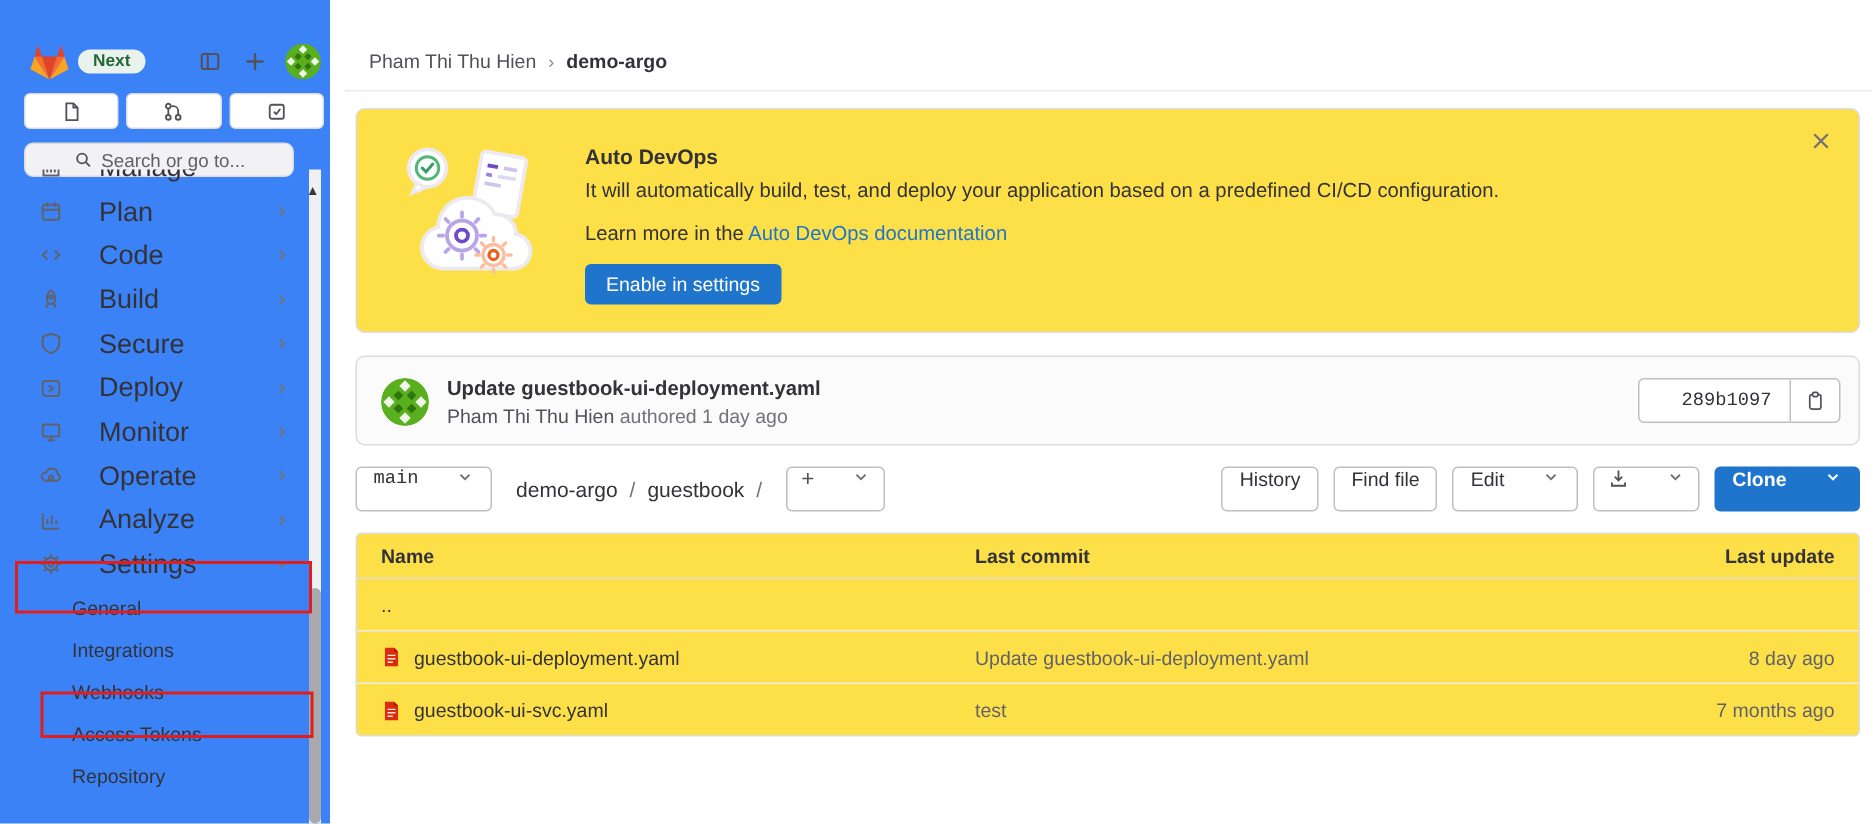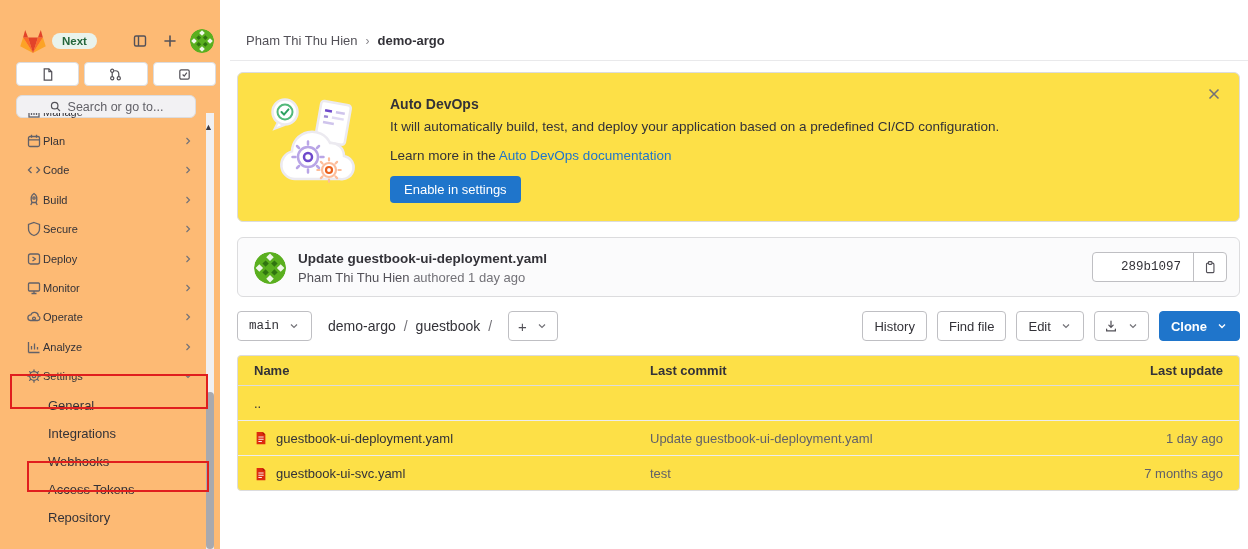--- a/index.html
+++ b/index.html
@@ -1,36 +1,36 @@
 <!DOCTYPE html>
 <html><head>
 <meta charset="utf-8">
 <style>
   * { box-sizing: border-box; margin: 0; padding: 0; }
   html,body { width:1248px; height:549px; background:#fff; overflow:hidden;
     font-family:"Liberation Sans", sans-serif; color:#333238; }
   svg { display:block; }
 
   
-  .sidebar { position:absolute; left:0; top:0; width:220px; height:549px; background:#fdba74; }
+  .sidebar { position:absolute; left:0; top:0; width:220px; height:549px; background:#3b82f6; }
   .logo-row { position:absolute; left:20px; top:28px; width:194px; height:26px; display:flex; align-items:center; }
   .next-badge { margin-left:6px; background:#e9f3ec; color:#24663b; font-size:11.5px; font-weight:bold;
     padding:2px 10px; border-radius:10px; }
   .tb-ico { width:16px; height:16px; color:#535158; }
   .logo-spacer { flex:1; }
   .avatar { width:24px; height:24px; border-radius:50%; overflow:hidden; }
   .shortcut-row { position:absolute; left:16px; top:62px; width:200px; display:flex; gap:5px; }
   .shortcut-btn { flex:1; height:24px; background:#fff; border:1px solid #dcdcde; border-radius:4px;
     display:flex; align-items:center; justify-content:center; color:#535158; }
   .searchbar { position:absolute; left:16px; top:95px; width:180px; height:23px; background:#f2f1f3;
     border:1px solid #dcdcde; border-radius:6px; display:flex; align-items:center; justify-content:center;
     gap:6px; color:#626168; font-size:12.5px; }
   .nav-scroll { position:absolute; left:10px; top:113px; width:198px; height:436px; overflow:hidden; }
-  .nav-item { height:29.4px; display:flex; align-items:center; padding:0 14px 0 16px; gap:1px;
-    font-size:11px; color:#333238; cursor:pointer; }
+  .nav-item { height:29.4px; display:flex; align-items:center; padding:0 14px 0 16px; gap:24px;
+    font-size:18px; color:#333238; cursor:pointer; }
   .nav-item.cut { margin-top:-16px; }
   .nav-item .lbl { flex:1; }
   .nav-ico { width:16px; height:16px; color:#626168; flex:0 0 16px; }
   .chev { width:12px; height:12px; color:#737278; }
   .sub-item { height:28.2px; display:flex; align-items:center; padding-left:38px; font-size:13px;
     color:#333238; cursor:pointer; }
   .scroll-track { position:absolute; left:206px; top:113px; width:8px; height:436px; background:#f0f0f2; }
   .scroll-thumb { position:absolute; left:206px; top:392px; width:8px; height:157px; background:#a9a9ae; border-radius:4px; }
   .scroll-arrow { position:absolute; left:204px; top:122px; font-size:9px; color:#3a383f; }
   .anno { position:absolute; border:2.5px solid #e01e1e; pointer-events:none; z-index:6; }
@@ -61,21 +61,21 @@
   .commit-meta { position:absolute; left:60px; top:32px; font-size:13px; color:#737278; }
   .commit-meta .author { color:#535158; }
   .sha-group { position:absolute; right:12px; top:14px; height:30px; display:flex; background:#fff;
     border:1px solid #bfbfc3; border-radius:4px; overflow:hidden;padding-left:16px; }
   .sha-text { display:flex; align-items:center; padding:0 12px; font-family:"Liberation Mono","DejaVu Sans Mono",monospace;
     font-size:12.5px; color:#333238; }
   .sha-copy { display:flex; align-items:center; padding:0 9px; border-left:1px solid #bfbfc3; color:#535158; cursor:pointer; }
 
   .toolbar { position:absolute; left:237px; top:311px; width:1003px; height:30px; display:flex; align-items:center; }
   .btn { height:30px; background:#fff; border:1px solid #bfbfc3; border-radius:4px; font-size:13px;
-    color:#333238; display:flex; align-items:center; justify-content:center; gap:9px; padding:0 11px; cursor:pointer; }
+    color:#333238; display:flex; justify-content:center; gap:25px; padding:0 11px; cursor:pointer; }
   .btn.mono { font-family:"Liberation Mono","DejaVu Sans Mono",monospace; font-size:12.5px; }
   .btn.primary { background:#1f75cb; border-color:#1f75cb; color:#fff; font-weight:bold; }
   .path { display:flex; align-items:center; gap:8px; margin:0 16px; font-size:14px; }
   .path .slash { color:#737278; }
   .toolbar .right { margin-left:auto; display:flex; gap:10px; }
   .plus-sign { font-size:15px; color:#535158; line-height:1; }
 
   .filetable { top:355px; height:136px; border-radius:4px; font-size:13px; overflow:hidden; }
   .ft-row { display:grid; grid-template-columns:396px 1fr 180px; align-items:center; padding:0 16px; }
   .ft-head { height:30px; font-weight:bold; border-bottom:1px solid #dcdcde; }
@@ -490,21 +490,21 @@
       <span>
         <svg width="14" height="14" viewBox="0 0 16 16">
             <path fill="#dd2b0e" d="M3 1h7l3 3v11H3z"></path>
             <path fill="#a81600" d="M10 1l3 3h-3z"></path>
             <path fill="#fff" opacity=".9" d="M5 6.2h6v1.1H5zM5 8.8h6v1.1H5zM5 11.4h4v1.1H5z"></path>
           </svg>
       </span>
       <span>guestbook-ui-deployment.yaml</span>
     </div>
     <div class="ft-commit">Update guestbook-ui-deployment.yaml</div>
-    <div class="ft-update">1 day ago</div>
+    <div class="ft-update">8 day ago</div>
   </div>
   <div class="ft-row ft-data">
     <div class="ft-name">
       <span>
         <svg width="14" height="14" viewBox="0 0 16 16">
             <path fill="#dd2b0e" d="M3 1h7l3 3v11H3z"></path>
             <path fill="#a81600" d="M10 1l3 3h-3z"></path>
             <path fill="#fff" opacity=".9" d="M5 6.2h6v1.1H5zM5 8.8h6v1.1H5zM5 11.4h4v1.1H5z"></path>
           </svg>
       </span>

